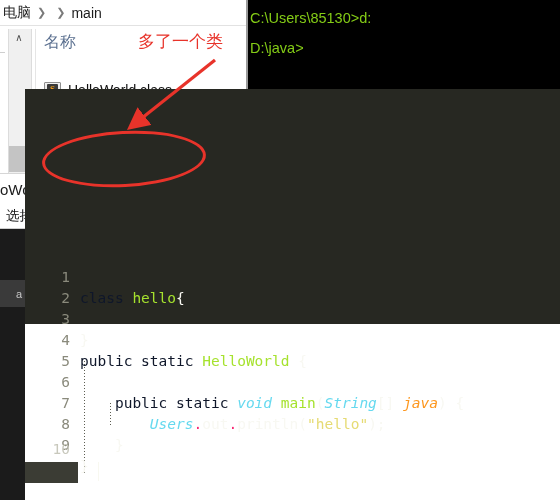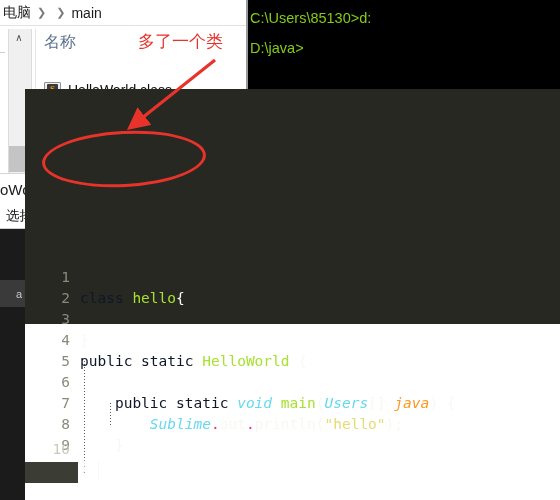--- a/index.html
+++ b/index.html
@@ -264,22 +264,22 @@
   <span class="ln" style="top:285px;">6</span>
   <span class="ln" style="top:306px;">7</span>
   <span class="ln" style="top:327px;">8</span>
   <span class="ln" style="top:348px;">9</span>
   <span class="ln cur" style="top:352px;">10</span>
 </div>
 
 <div class="code" style="top:290px;"><span class="kw">class</span> <span class="cls">hello</span><span class="pn">{</span></div>
 <div class="code" style="top:332px;"><span class="pn">}</span></div>
 <div class="code" style="top:353px;"><span class="kw">public static</span> <span class="cls">HelloWorld</span> <span class="pn">{</span></div>
-<div class="code" style="top:395px;">    <span class="kw">public static</span> <span class="typ">void</span> <span class="cls">main</span><span class="pn">(</span><span class="typ">Users</span><span class="pn">[] </span><span class="par">java</span><span class="pn">) {</span></div>
-<div class="code" style="top:416px;">        <span class="typ">Sublime</span><span class="op">.</span><span class="pn">out</span><span class="op">.</span><span class="pn">println(</span><span class="str">"hello"</span><span class="pn">);</span></div>
+<div class="code" style="top:395px;">    <span class="kw">public static</span> <span class="typ">void</span> <span class="cls">main</span><span class="pn">(</span><span class="typ">String</span><span class="pn">[] </span><span class="par">java</span><span class="pn">) {</span></div>
+<div class="code" style="top:416px;">        <span class="typ">Users</span><span class="op">.</span><span class="pn">out</span><span class="op">.</span><span class="pn">println(</span><span class="str">"hello"</span><span class="pn">);</span></div>
 <div class="code" style="top:437px;">    <span class="pn">}</span></div>
 <div class="code" style="top:458px;"><span class="pn">}</span></div>
 <div class="abs" id="caret"></div>
 
 <div class="abs" id="ann-text">多了一个类</div>
 <div class="abs" id="ann-ellipse"></div>
 <svg class="abs" id="ann-arrow" viewBox="0 0 560 500">
   <defs>
     <marker id="ah" markerWidth="7" markerHeight="7" refX="3" refY="3.5" orient="auto">
       <path d="M0,0 L7,3.5 L0,7 Z" fill="#e8332a"></path>

